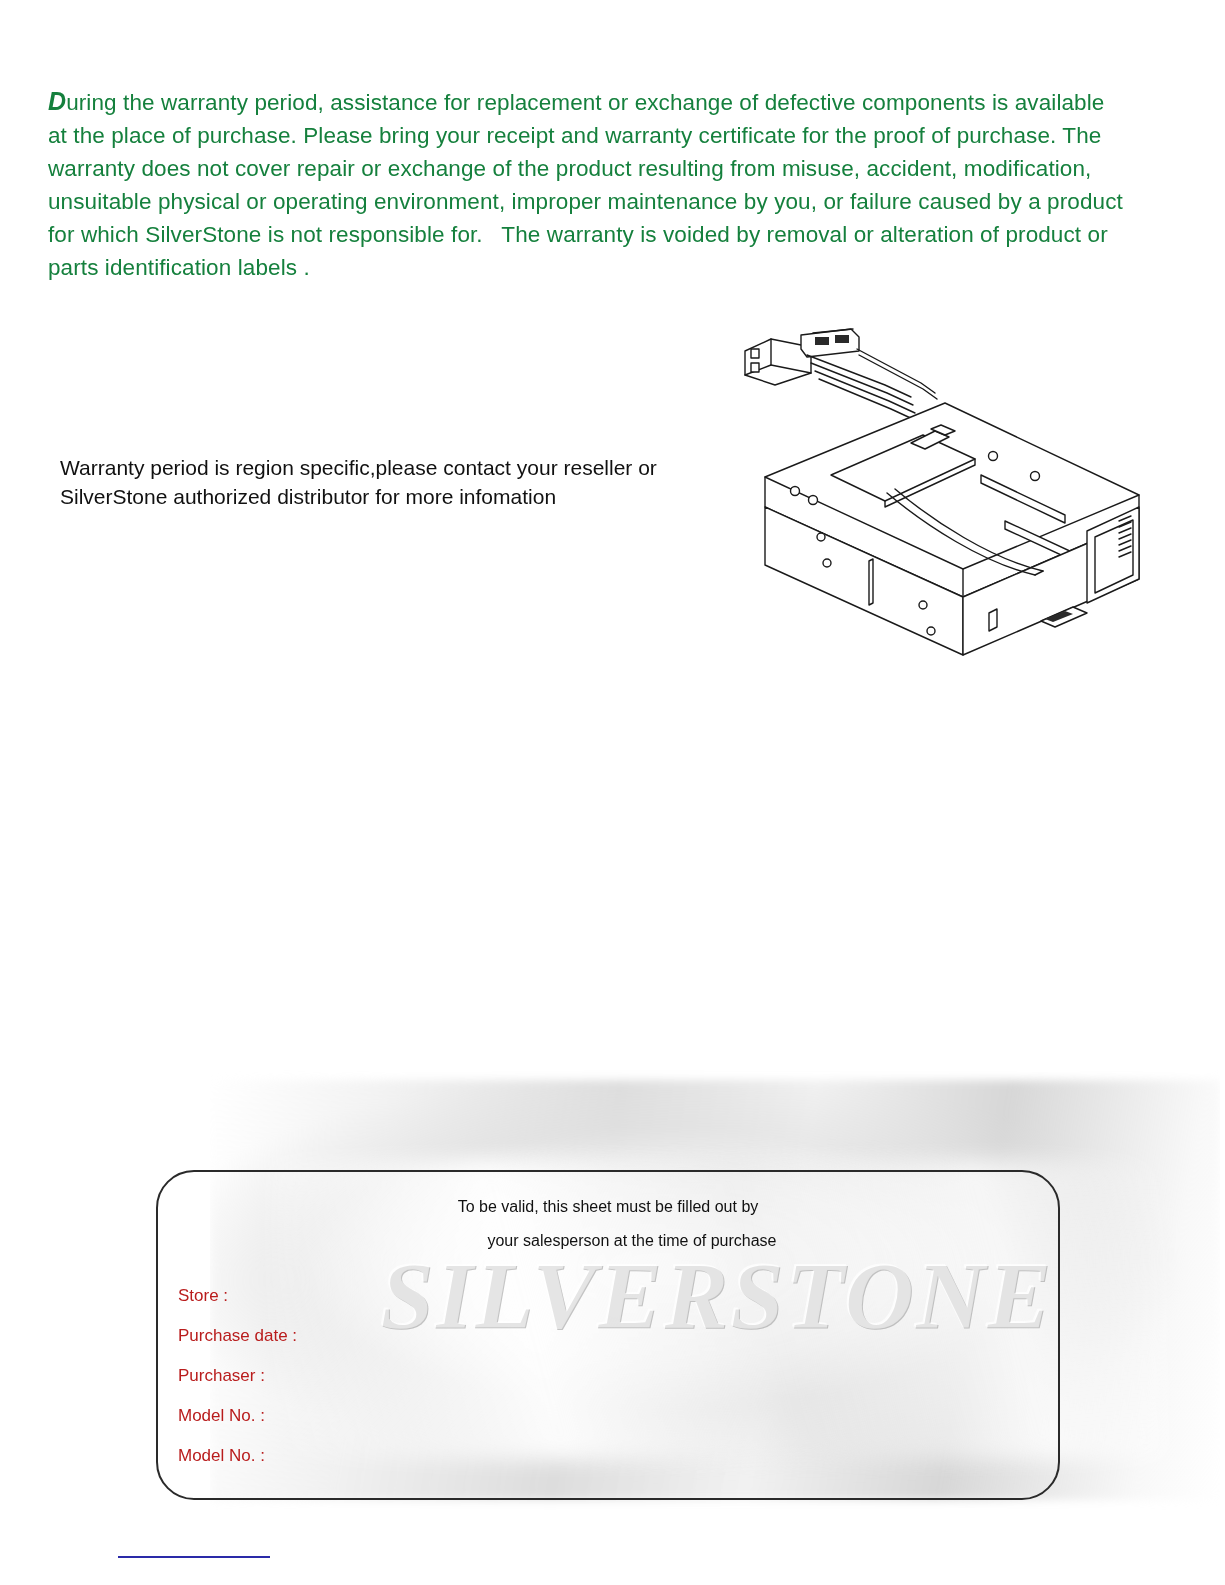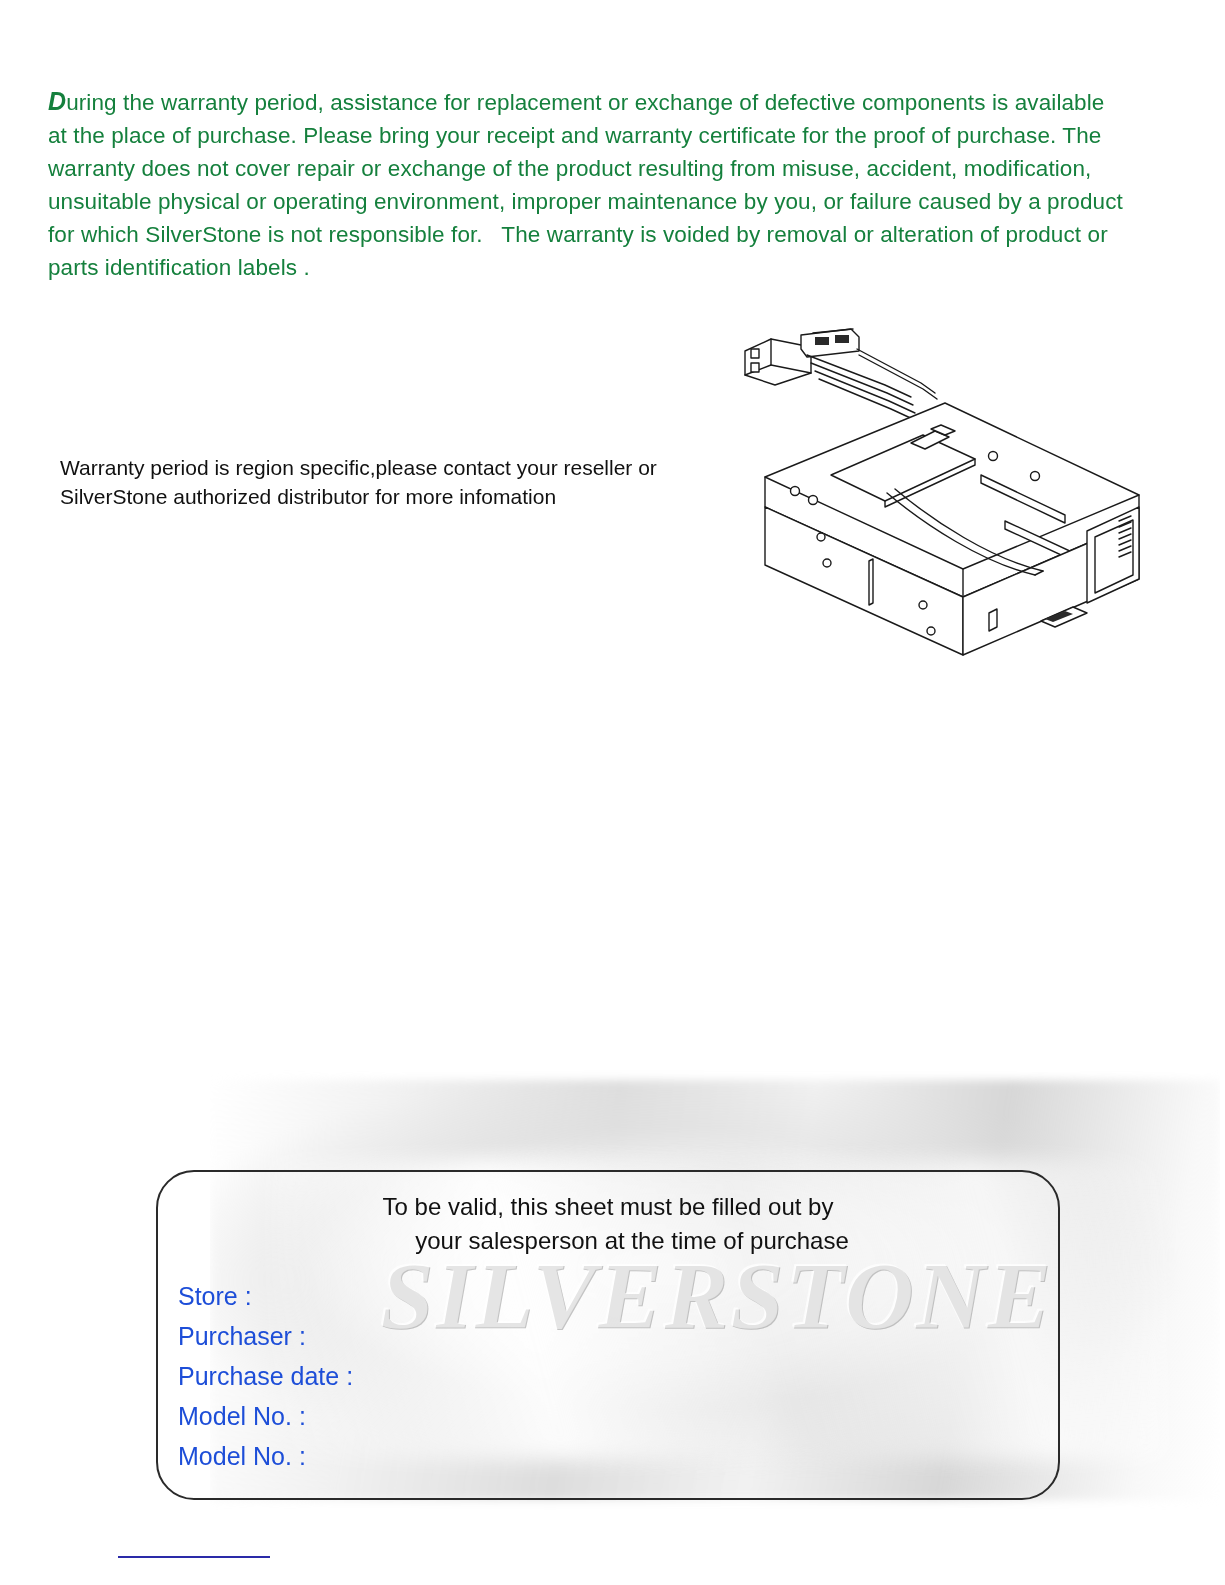--- a/index.html
+++ b/index.html
@@ -132,37 +132,37 @@
     border-radius: 38px;
     background: transparent;
     box-sizing: border-box;
   }
   .card-heading {
     position: absolute;
     left: 0;
     top: 18px;
     width: 100%;
     text-align: center;
-    font-size: 24px;
+    font-size: 16px;
     line-height: 34px;
     color: #111;
   }
   .card-heading .line1 { display: block; }
   .card-heading .line2 { display: block; padding-left: 48px; }
 
   .fields {
     position: absolute;
     left: 20px;
     top: 104px;
     width: 600px;
   }
   .field-row {
-    font-size: 25px;
+    font-size: 17px;
     line-height: 40px;
-    color: #1d4ed8;
+    color: #b91c1c;
     white-space: nowrap;
   }
   .field-row .field-label { }
   .field-row .field-value {
     display: inline-block;
     min-width: 280px;
   }
 
   
   .bottom-rule {
@@ -264,25 +264,25 @@
       <span class="line1">To be valid, this sheet must  be filled out by</span>
       <span class="line2">your salesperson at the time of purchase</span>
     </div>
 
     <div class="fields">
       <div class="field-row">
         <span class="field-label">Store  :</span>
         <span class="field-value"></span>
       </div>
       <div class="field-row">
+        <span class="field-label">Purchase date  :</span>
+        <span class="field-value"></span>
+      </div>
+      <div class="field-row">
         <span class="field-label">Purchaser  :</span>
-        <span class="field-value"></span>
-      </div>
-      <div class="field-row">
-        <span class="field-label">Purchase date  :</span>
         <span class="field-value"></span>
       </div>
       <div class="field-row">
         <span class="field-label">Model No.  :</span>
         <span class="field-value"></span>
       </div>
       <div class="field-row">
         <span class="field-label">Model No. :</span>
         <span class="field-value"></span>
       </div>

